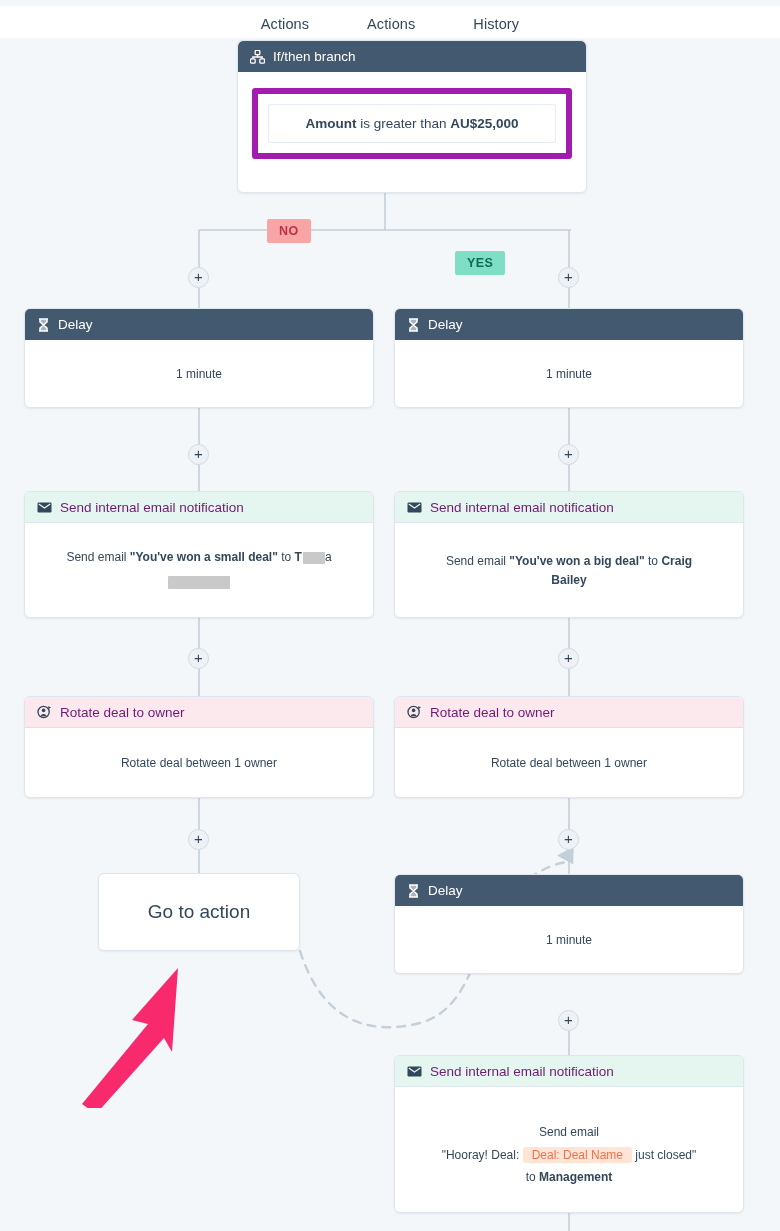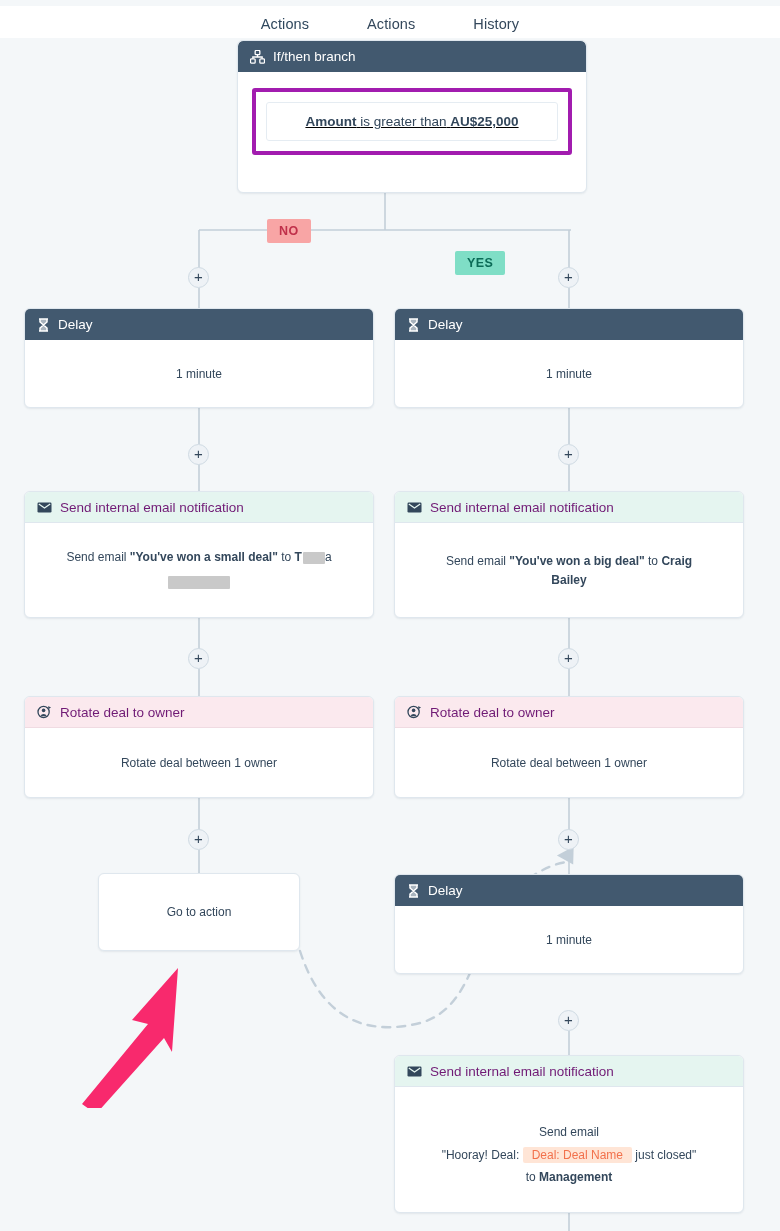--- a/index.html
+++ b/index.html
@@ -53,21 +53,21 @@
     padding:14px 18px;
   }
   .card-body b { font-weight:700; }
 
   .ico { flex:0 0 auto; display:inline-flex; align-items:center; }
 
   
   #branch-card { left:210px; top:2px; width:350px; height:153px; border-radius:6px 6px 6px 6px;margin-left:27px;}
   #branch-card .card-head { border-radius:5px 5px 0 0; }
   .cond-outer {
-    margin:16px 14px 0; border:4px solid #a21caf; border-radius:3px; padding:10px;text-decoration:underline;
+    margin:16px 14px 0; border:6px solid #a21caf; border-radius:3px; padding:10px;
   }
   .cond-inner {
     border:1px solid #e5ecf2; border-radius:3px; padding:11px 8px;
     text-align:center; font-size:13.5px; color:#33475b;
   }
 
   
   .badge {
     position:absolute; font-size:12.5px; font-weight:700; letter-spacing:.4px;
     padding:5px 12px; border-radius:2px;
@@ -81,21 +81,21 @@
     background:#eef2f6; border:1px solid #cfdae3;
     display:flex; align-items:center; justify-content:center;
     color:#33475b; font-size:15px; line-height:1; cursor:pointer;
   }
   .plus span { transform: translateY(-1px); }
 
   
   #goto-card {
     left:98px; top:835px; width:202px; height:78px;
     display:flex; align-items:center; justify-content:center;
-    color:#33475b; font-size:12px;
+    color:#33475b; font-size:19px;
   }
 
   
   .redact { display:inline-block; background:#c9c9c9; border-radius:1px; vertical-align:middle; }
 
   
   .token { background:#ffe5d6; color:#f2714c; padding:1px 9px; border-radius:2px; font-weight:400;}
 
   .nowrap { white-space:nowrap; }
 </style>

